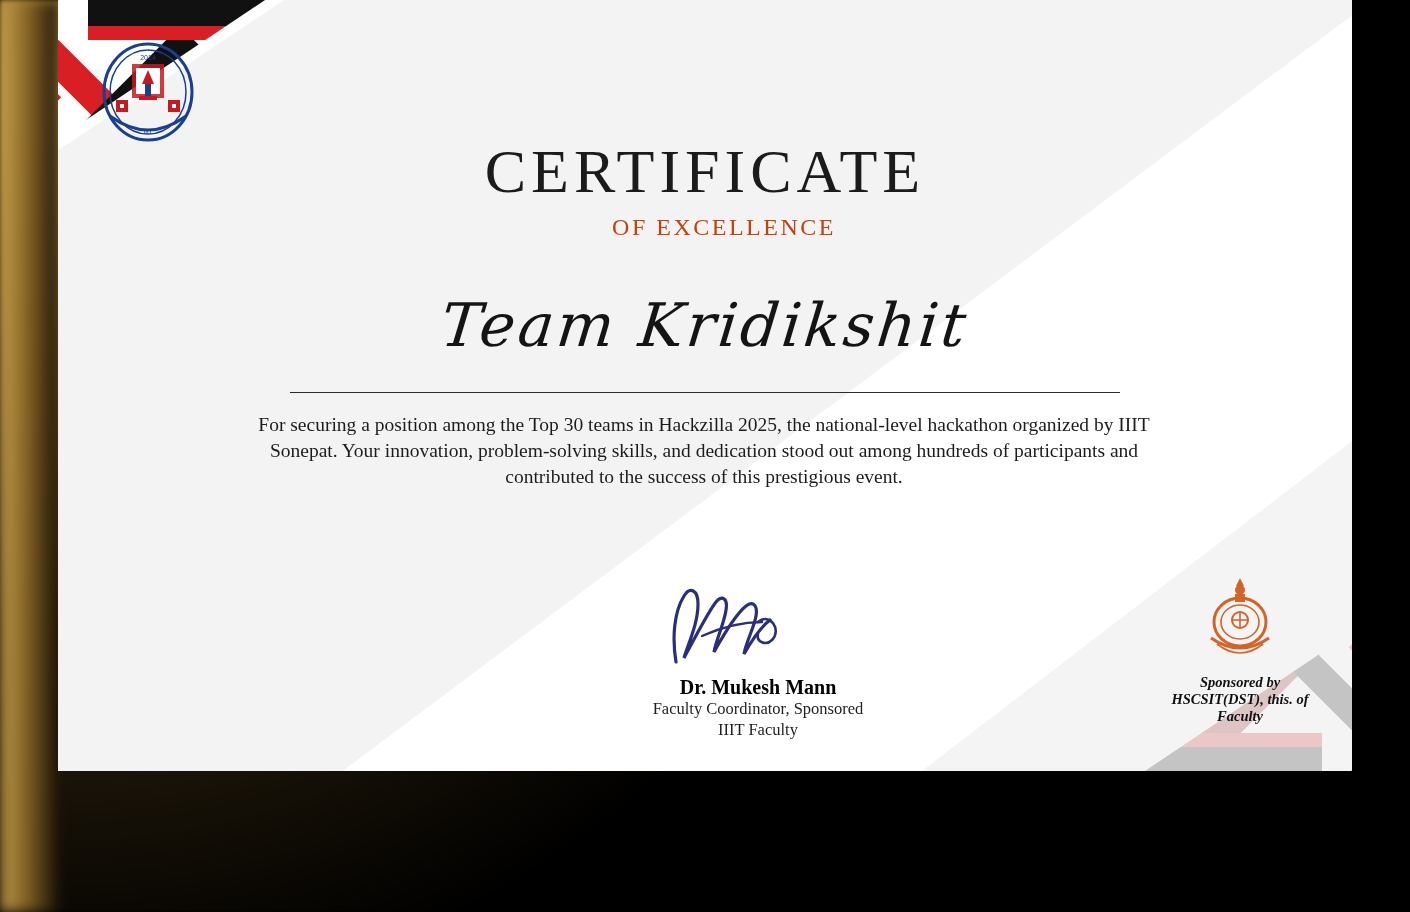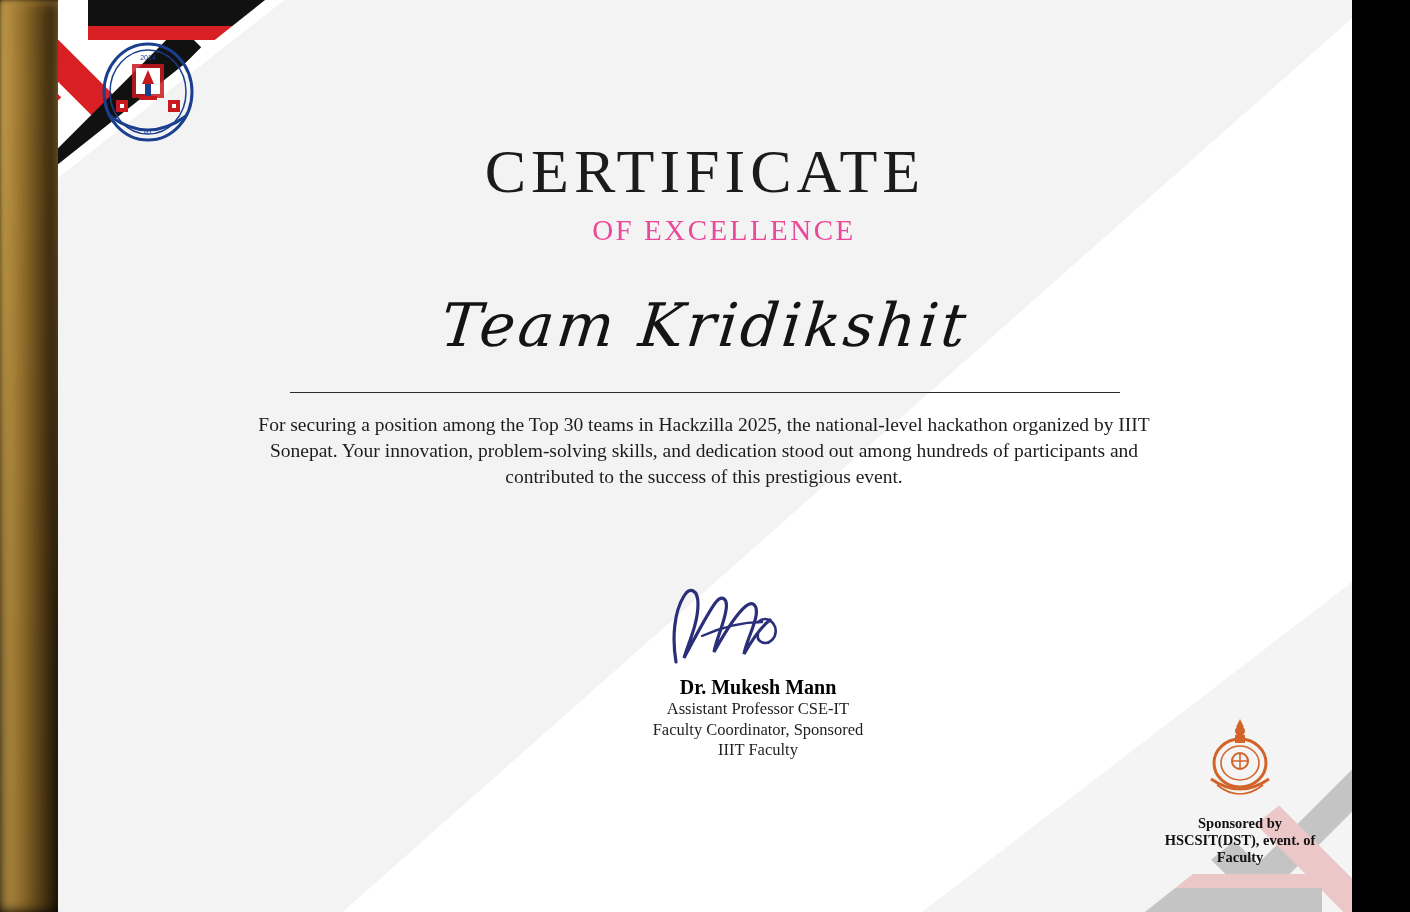--- a/index.html
+++ b/index.html
@@ -33,21 +33,21 @@
     filter: blur(6px);
     opacity: .95;
   }
 
   
   #certificate {
     position: absolute;
     left: 58px;
     top: 0;
     width: 1294px;
-    height: 912px;
+    height: 771px;
     background: #fff;
     overflow: hidden;
   }
 
   
   .chevron-field {
     position: absolute;
     top: -120px;
     height: 1160px;
     width: 560px;
@@ -129,23 +129,23 @@
     font-size: 62px;
     letter-spacing: 5px;
     color: #1b1b1b;
     font-family: "Liberation Serif", serif;
   }
   #subtitle {
     position: absolute;
     top: 214px;
     left: 0; right: 0;
     text-align: center;
-    font-size: 29px;
+    font-size: 24px;
     letter-spacing: 2.5px;
-    color: #ec4899;
+    color: #c2410c;
     padding-left: 38px;
   }
   #presented-to {
     position: absolute;
     top: 256px;
     left: 0; right: 0;
     text-align: center;
     font-size: 25px;
     color: #1d1d1d;
   }
@@ -211,20 +211,21 @@
     text-align: center;
   }
   #sponsor-emblem {
     width: 86px;
     height: 92px;
     margin: 0 auto 4px;
   }
   .sponsor-line {
     font-size: 14.5px;
     font-weight: bold;
+    font-style: italic;
     color: #111;
     line-height: 17px;
   }
 </style>
 </head>
 <body>
 
 <div id="backdrop"></div>
 
 <div id="certificate">
@@ -327,36 +328,35 @@
     <div id="signature-block">
       <svg id="signature-mark" viewBox="0 0 200 92">
         <path d="M18 84 C14 60 16 34 26 18 C32 8 40 12 40 26 C40 46 30 66 26 80
                  C38 58 50 34 58 24 C64 17 70 20 68 32 C66 46 58 62 56 74
                  C66 56 78 36 88 28 C94 23 100 26 98 38 C96 50 88 64 86 76
                  C94 62 104 48 112 42" fill="none" stroke="#2b2f7a" stroke-width="3.2" stroke-linecap="round"></path>
         <path d="M44 58 C62 50 84 44 104 44" fill="none" stroke="#2b2f7a" stroke-width="2.4" stroke-linecap="round"></path>
         <path d="M100 44 C112 34 124 52 114 62 C108 68 98 64 100 56" fill="none" stroke="#2b2f7a" stroke-width="2.6" stroke-linecap="round"></path>
       </svg>
       <div id="signer-name">Dr. Mukesh Mann</div>
-      <div class="signer-line">Assistant Professor CSE-IT</div>
       <div class="signer-line">Faculty Coordinator, Sponsored</div>
       <div class="signer-line">IIIT Faculty</div>
     </div>
 
     <div id="sponsor-block">
       <svg id="sponsor-emblem" viewBox="0 0 86 92">
         <path d="M43 4 L47 12 L39 12 Z" fill="#d2642a"></path>
         <circle cx="43" cy="16" r="5" fill="#d2642a"></circle>
         <rect x="38" y="20" width="10" height="8" fill="#d2642a"></rect>
         <ellipse cx="43" cy="48" rx="26" ry="24" fill="none" stroke="#d2642a" stroke-width="3"></ellipse>
         <ellipse cx="43" cy="48" rx="19" ry="17" fill="none" stroke="#d2642a" stroke-width="1.6"></ellipse>
         <circle cx="43" cy="46" r="8" fill="none" stroke="#d2642a" stroke-width="2"></circle>
         <path d="M43 38 L43 54 M35 46 L51 46" stroke="#d2642a" stroke-width="1.6"></path>
         <path d="M14 64 Q43 84 72 64" fill="none" stroke="#d2642a" stroke-width="3"></path>
         <path d="M20 70 Q43 88 66 70" fill="none" stroke="#d2642a" stroke-width="1.6"></path>
       </svg>
       <div class="sponsor-line">Sponsored by</div>
-      <div class="sponsor-line">HSCSIT(DST), event. of</div>
+      <div class="sponsor-line">HSCSIT(DST), this. of</div>
       <div class="sponsor-line">Faculty</div>
     </div>
 
   </div>
 </div>
 
 </body></html>

